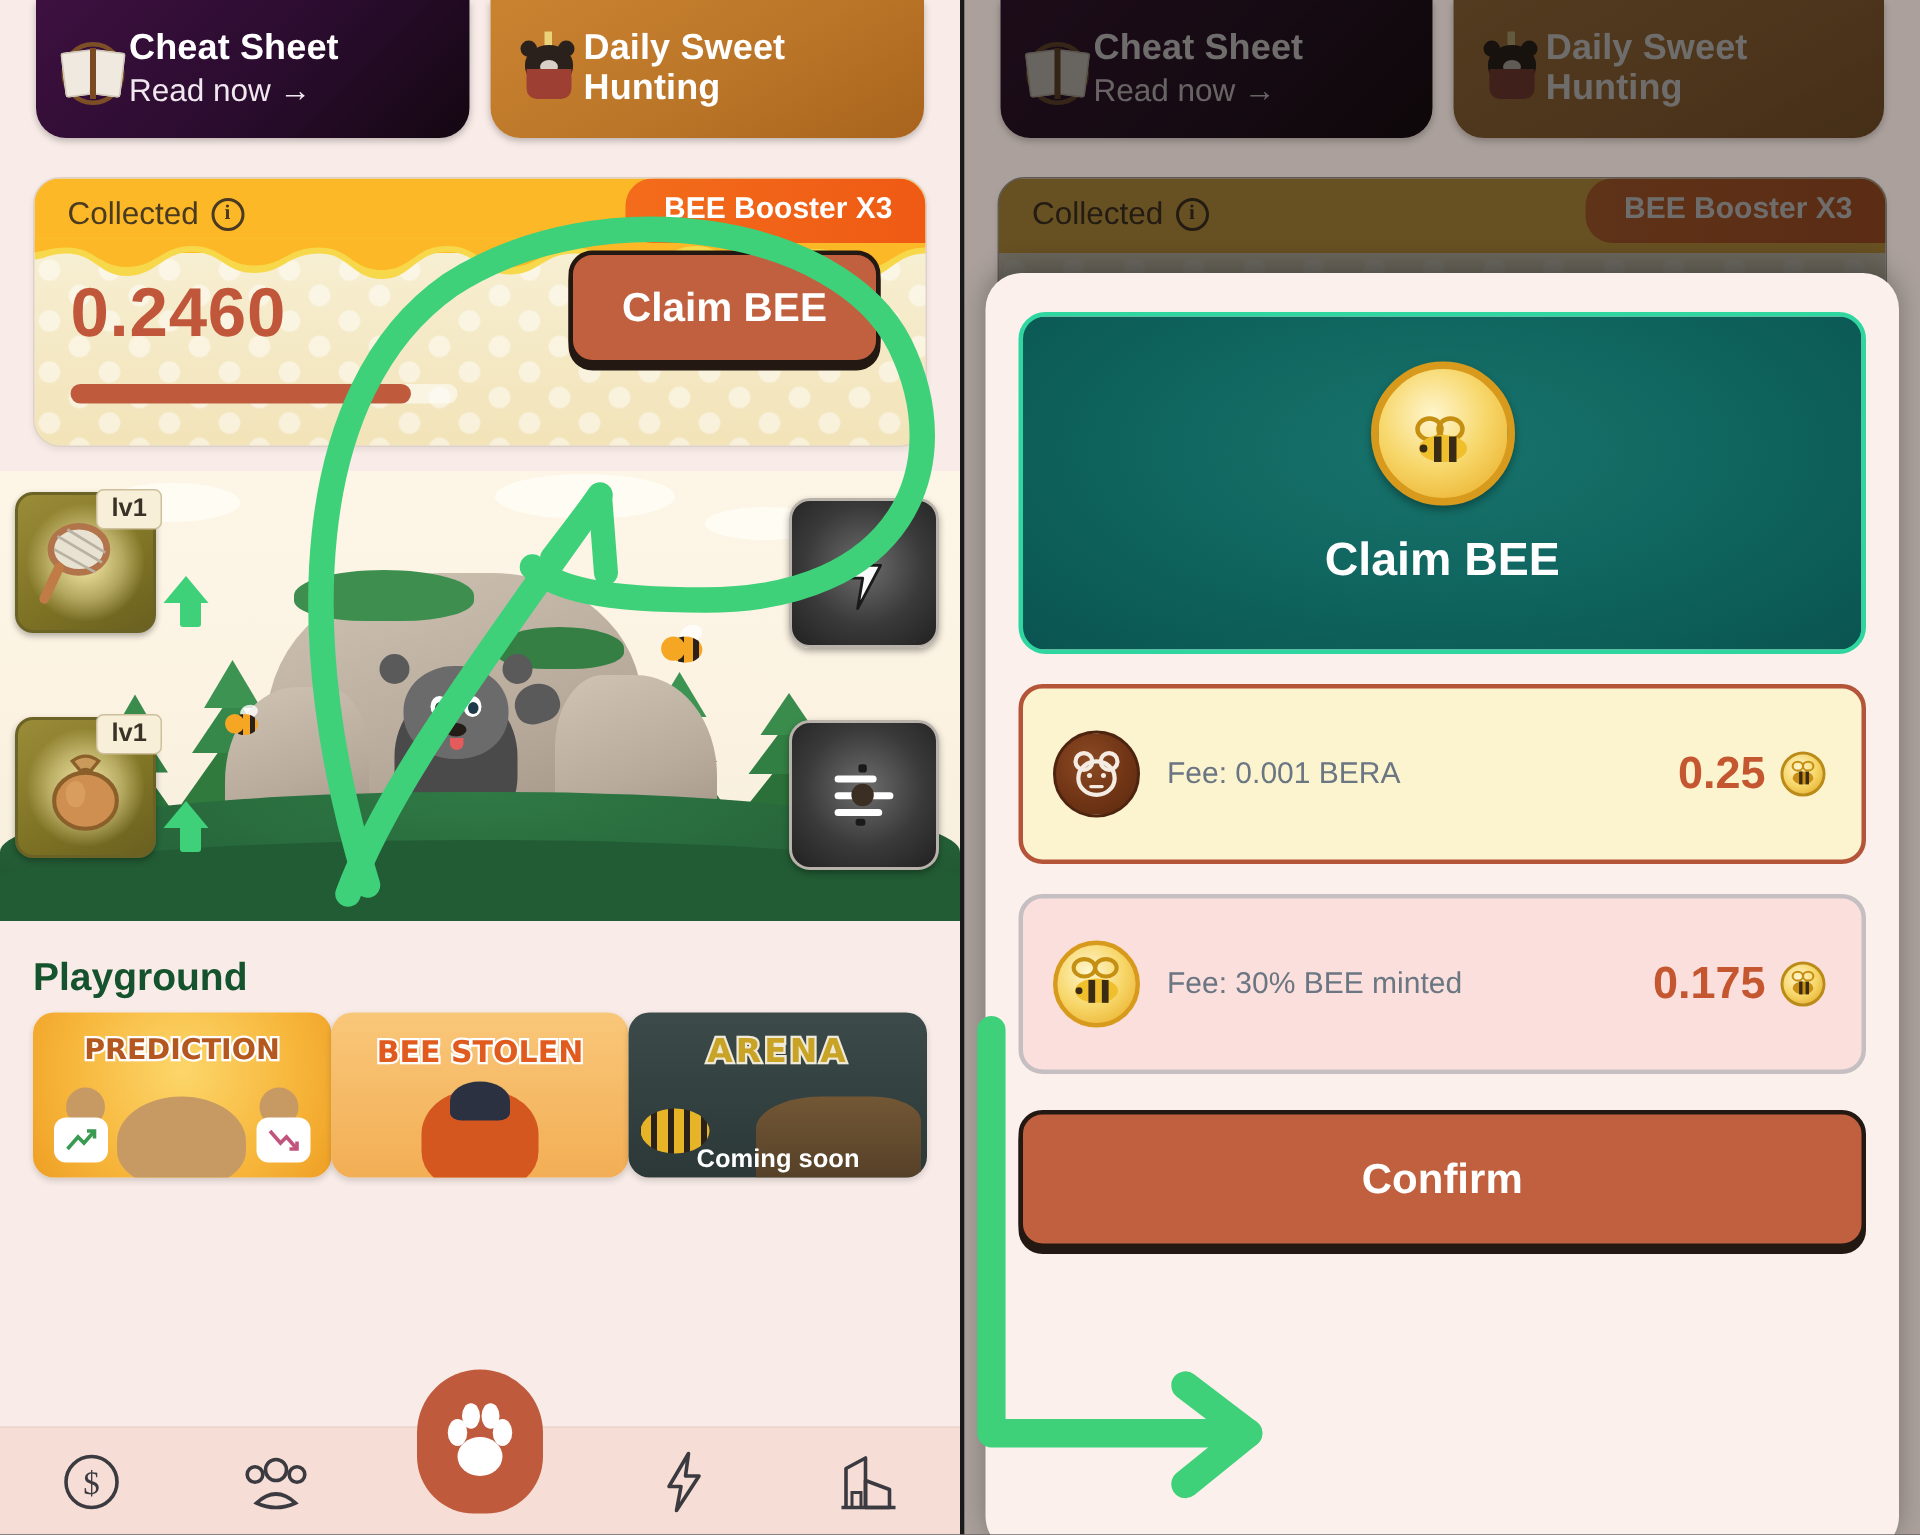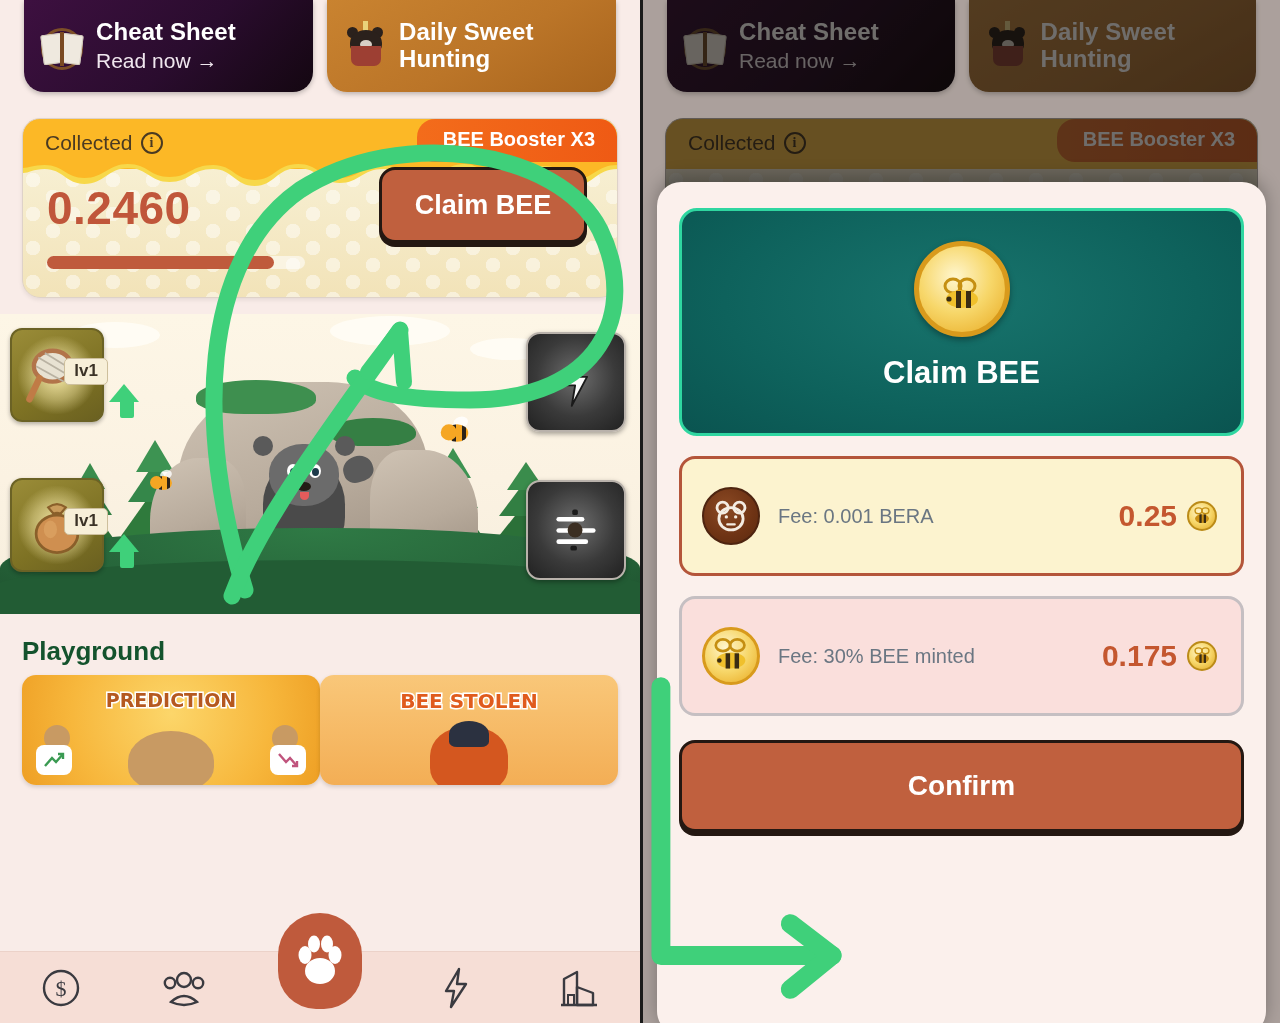--- a/index.html
+++ b/index.html
@@ -20,21 +20,21 @@
   }
   .panel.right { border-left: 3px solid #1a1a1a; }
 
   .panel-scroll { position: absolute; inset: 0; }
   .panel.right .dimmed { filter: brightness(0.62) saturate(0.75); }
 
   
   .banners { display: flex; gap: 14px; padding: 0 24px; height: 92px; }
   .banner {
     flex: 1; border-radius: 0 0 20px 20px;
-    display: flex; align-items: center; gap: 10px;
+    display: flex; align-items: center; 
     padding: 3px 14px;
     box-shadow: 0 2px 5px rgba(0,0,0,.25);
   }
   .banner.cheat { background: linear-gradient(135deg,#3d1040 0%,#2a0c2e 55%,#140711 100%); }
   .banner.daily { background: linear-gradient(150deg,#c98330 0%,#bb7528 55%,#a8641d 100%); }
   .banner-ico { width: 48px; height: 48px; flex: 0 0 48px; position: relative; }
   .banner-text { display: flex; flex-direction: column; line-height: 1.12; }
   .banner-title { color: #fff; font-size: 24px; font-weight: bold; letter-spacing: .1px; }
   .banner-sub { color: #f0e7ef; font-size: 21px; font-weight: normal; margin-top: 3px; }
   .banner-title.two { font-size: 24px; }
@@ -134,21 +134,21 @@
     border: 2px solid #6b6225; box-shadow: 0 2px 4px rgba(0,0,0,.3);
   }
   .ico-badge .burst {
     position:absolute; inset: 6px;
     background: radial-gradient(circle at 50% 50%, #f6e9a8 0%, rgba(246,233,168,.45) 45%, rgba(246,233,168,0) 72%);
     border-radius: 8px;
   }
   .lv-tag {
     position:absolute; right: -6px; top: -4px;
     background:#f7efd8; color:#3a3226; font-size: 17px; font-weight:bold;
-    padding: 2px 9px 3px; border-radius: 5px; border: 1px solid #cdbf9c; margin-top: 32px;
+    padding: 2px 9px 3px; border-radius: 5px; border: 1px solid #cdbf9c;
   }
   .up-arrow { position:absolute; width: 0; height: 0; }
   .up-arrow .shaft { position:absolute; width: 14px; height: 18px; background:#3fd07a; left: 8px; top: 16px; border-radius: 2px; }
   .up-arrow .head { position:absolute; width:0; height:0; border-left: 15px solid transparent; border-right: 15px solid transparent; border-bottom: 18px solid #3fd07a; left: -3px; top: 0; }
 
   .dark-badge {
     position:absolute; width: 100px; height: 100px; border-radius: 14px;
     background: radial-gradient(circle at 50% 45%, #6e6e6e 0%, #3a3a3a 55%, #212121 100%);
     border: 2px solid #b9b2ab; box-shadow: 0 2px 5px rgba(0,0,0,.35);
     display:flex; align-items:center; justify-content:center;
@@ -471,20 +471,26 @@
                 <path d="M16 15 h5 v-5" stroke="#c0547d" stroke-width="2.4" fill="none"></path>
               </svg>
           </div>
           <div class="pg-word prediction">PREDICTION</div>
         </div>
         <div class="pg-card stolen">
           <div style="position:absolute;left:50%;transform:translateX(-50%);bottom:-8px;width:78px;height:66px;background:#d4571f;border-radius:44% 44% 38% 38%;"></div>
           <div style="position:absolute;left:50%;transform:translateX(-50%);bottom:38px;width:40px;height:26px;background:#2b3140;border-radius:50% 50% 20% 20%;"></div>
           <div class="pg-word stolen">BEE STOLEN</div>
         </div>
+        <div class="pg-card arena">
+          <div style="position:absolute;right:4px;bottom:0;width:110px;height:54px;background:linear-gradient(#7a5a34,#5a4126);border-radius:40% 30% 0 0;opacity:.9;"></div>
+          <div style="position:absolute;left:8px;bottom:16px;width:46px;height:30px;background:repeating-linear-gradient(90deg,#e8b427 0 7px,#2a2118 7px 11px);border-radius:50%;"></div>
+          <div class="pg-word arena">ARENA</div>
+          <div class="coming-soon">Coming soon</div>
+        </div>
       </div>
 
       <div class="nav">
         <div class="nav-item">
           <svg width="42" height="42" viewBox="0 0 42 42">
             <circle cx="21" cy="21" r="17" fill="none" stroke="#3a3a40" stroke-width="2.4"></circle>
             <text x="21" y="29" font-size="22" text-anchor="middle" fill="#3a3a40" font-family="Liberation Serif, serif">$</text>
           </svg>
         </div>
         <div class="nav-item">

